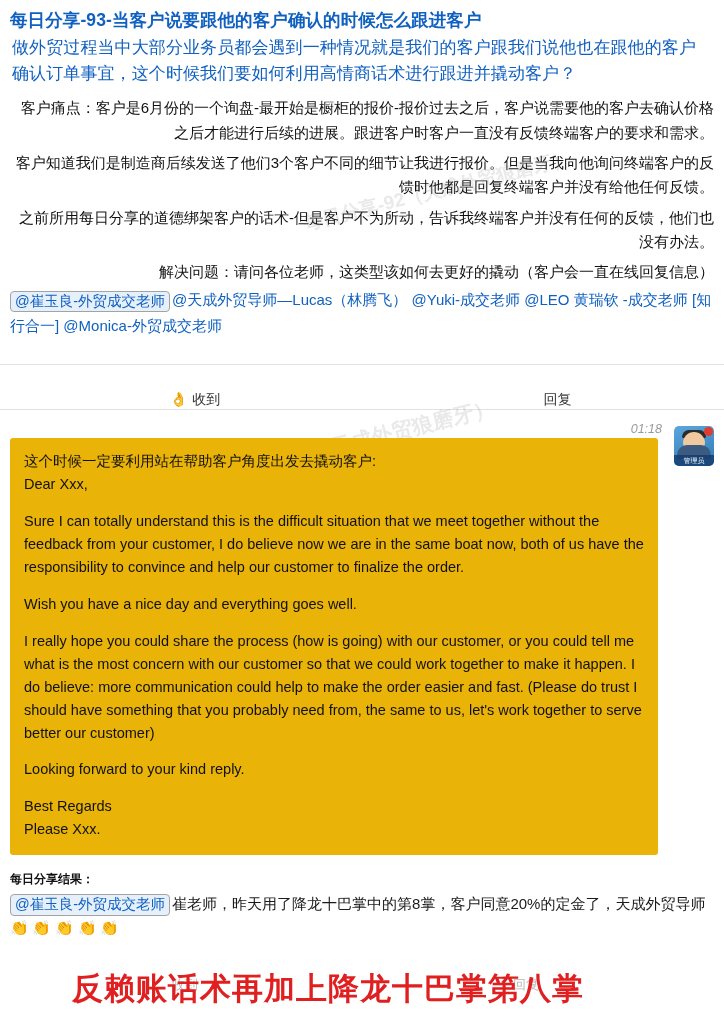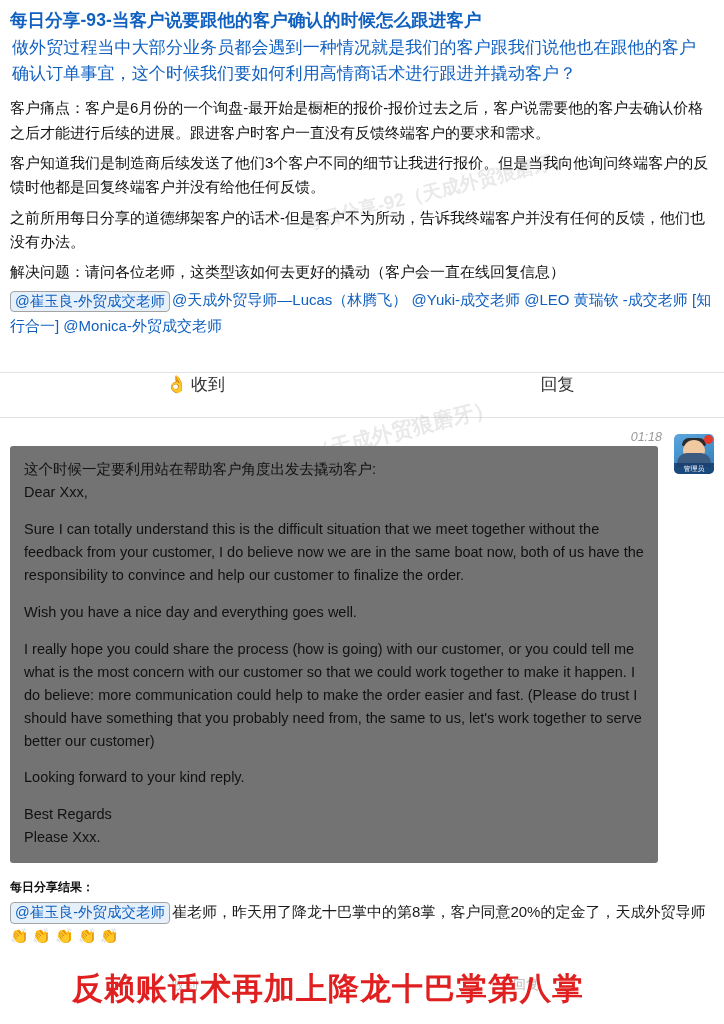--- a/index.html
+++ b/index.html
@@ -45,20 +45,21 @@
 
   
   .body-block {
     padding: 8px 10px 0 10px;
   }
   .para {
     font-size: 15px;
     line-height: 1.62;
     color: #111;
     margin: 0 0 6px 0;
+    text-align: right;
   }
   .para.tight {
     margin-bottom: 3px;
   }
 
   
   .mention-line {
     font-size: 15px;
     line-height: 1.7;
     color: #1060c0;
@@ -75,27 +76,27 @@
     font-size: 14.5px;
     margin-right: 2px;
     vertical-align: middle;
   }
   .mention-plain {
     color: #1060c0;
   }
 
   
   .action-bar {
-    margin-top: 34px;
+    margin-top: 26px;
     border-top: 1px solid #e2e2e2;
     border-bottom: 1px solid #e2e2e2;
     height: 44px;
     display: flex;
-    align-items: flex-start;
-    font-size: 17px;
+    align-items: flex-end;
+    font-size: 14px;
     color: #333;
   }
   .action-left {
     flex: 0 0 54%;
     text-align: center;
   }
   .action-right {
     flex: 1;
     text-align: center;
   }
@@ -116,21 +117,21 @@
     margin-bottom: 2px;
     margin-top: 2px;
     font-style: italic;
   }
   .bubble-row {
     position: relative;
     display: flex;
     align-items: flex-start;
   }
   .bubble {
-    background: #737373;
+    background: #eab308;
     border-radius: 3px;
     padding: 12px 14px 14px 14px;
     width: 648px;
     box-sizing: border-box;
     font-size: 14.5px;
     line-height: 1.58;
     color: #111;
   }
   .bubble p {
     margin: 0 0 14px 0;

